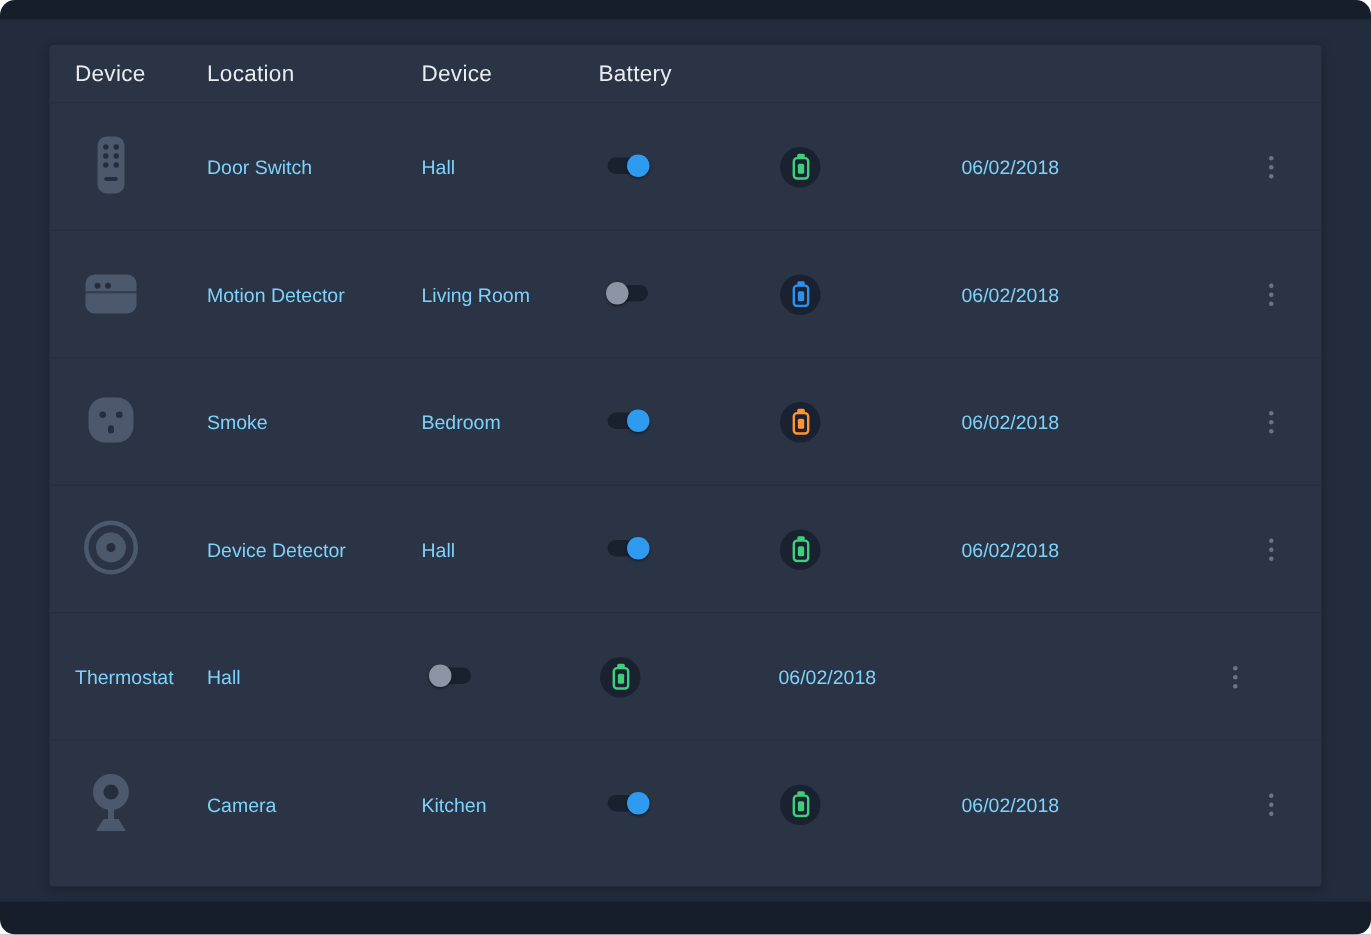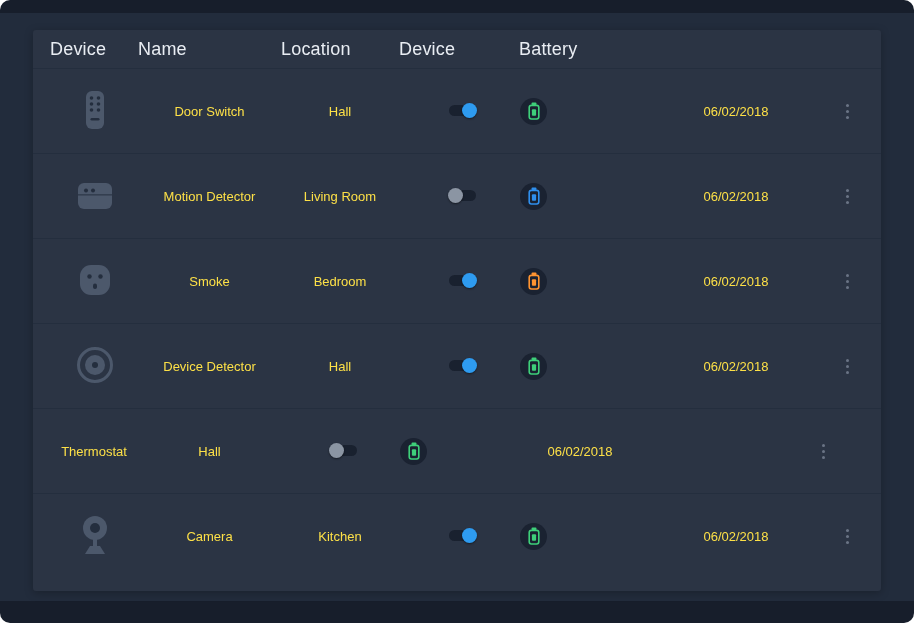--- a/index.html
+++ b/index.html
@@ -25,29 +25,28 @@
   }
   .grid-row{
     display:grid;
     grid-template-columns:88px 143px 118px 120px 122px 1fr 24px;
     padding:0 26px 0 17px;
     align-items:center;
   }
   .header-row{
     height:38px;
     color:#e9edf3;
-    font-size:18px;
+    font-size:15px;
     letter-spacing:.2px;
   }
   .row{
     height:84px;
     border-top:1px solid #242e3e;
-    color:#fde047;
+    color:#7dd3fc;
     font-size:13px;
-    text-align:center;
   }
   .cell-device .device-icon{display:inline-block;width:44px;height:44px;margin-left:2px;}
   .cell-device svg{display:block;}
   .toggle{
     width:27px;height:11px;border-radius:6px;
     background:#19212f;
     position:relative;display:inline-block;
     margin-left:6px;cursor:pointer;
   }
   .toggle .knob{
@@ -72,21 +71,20 @@
 </style>
 </head>
 <body>
 
 <div class="screen">
   <div class="main">
     <div class="card">
 
       <div class="grid-row header-row">
         <span>Device</span>
-        <span>Name</span>
         <span>Location</span>
         <span>Device</span>
         <span>Battery</span>
         <span></span>
       </div>
 
       <div>
   <div class="grid-row row">
     <div class="cell-device">
       <span class="device-icon"><svg width="44" height="44" viewBox="0 0 44 44">

